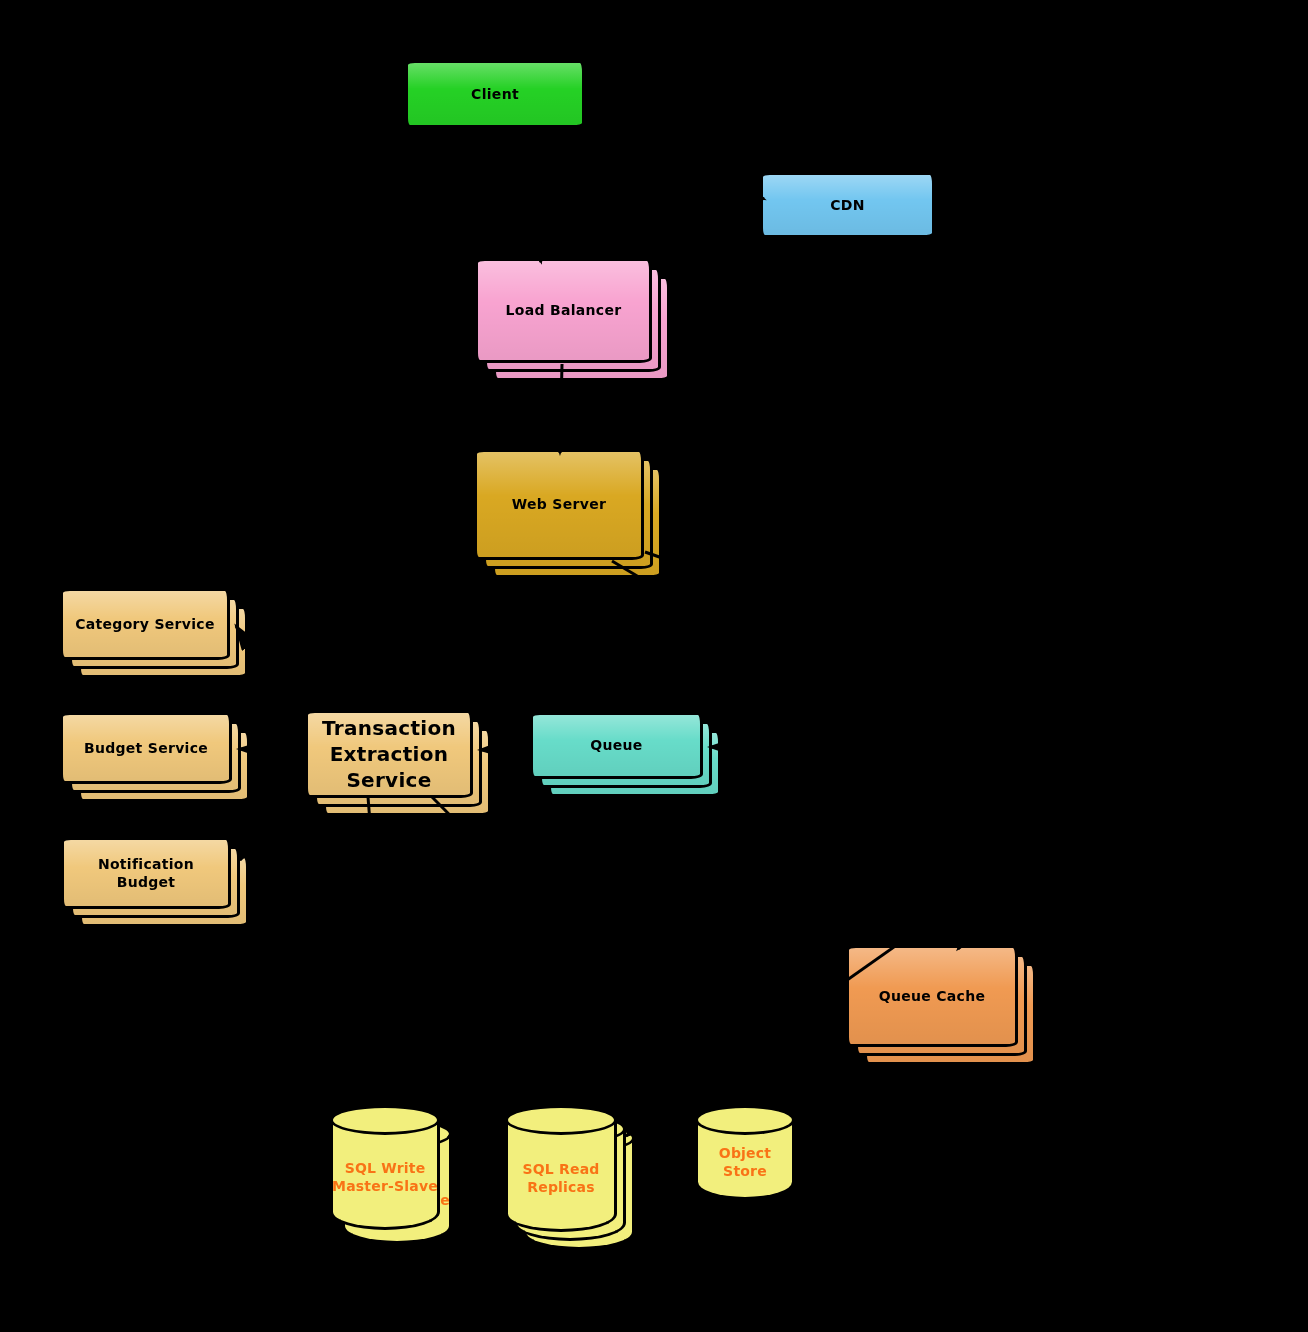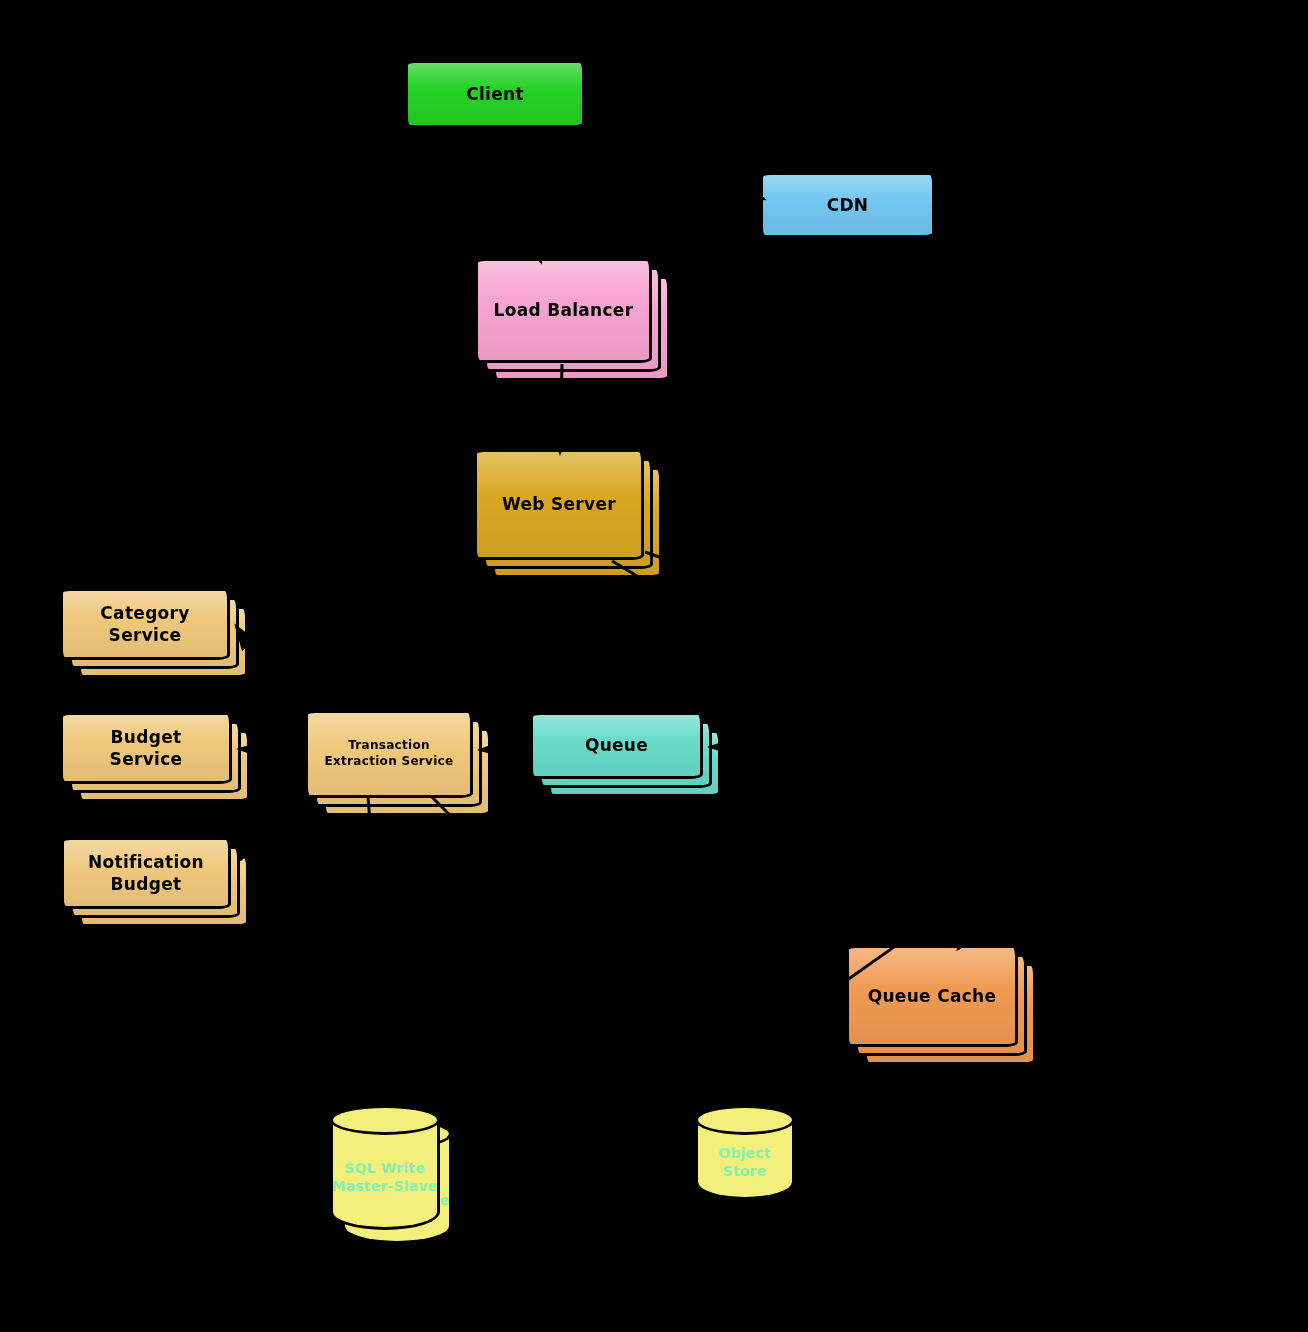--- a/index.html
+++ b/index.html
@@ -24,24 +24,24 @@
     border-radius: 10px 5px 12px 5px / 5px 12px 5px 10px;
   }
   .node .g1 { transform: translate(9px, 9px);  z-index: 2; }
   .node .g2 { transform: translate(18px, 18px); z-index: 1; }
   .node .face {
     z-index: 3;
     display: flex; align-items: center; justify-content: center;
     padding: 6px 10px;
   }
   .lbl {
-    font-weight: bold; font-size: 17px; color: #000;
+    font-weight: bold; font-size: 14px; color: #000;
     text-align: center; line-height: 1.3; letter-spacing: .3px;
   }
-  .f16 .lbl { font-size: 12px; }
+  .f16 .lbl { font-size: 20px; }
 
   
   .cylinder { position: absolute; }
   .cyl { position: absolute; inset: 0; }
   .cyl.main { z-index: 3; }
   .cyl.cg1 { z-index: 2; }
   .cyl.cg2 { z-index: 1; }
   .cyl-top {
     position: absolute; left: 0; right: 0; top: 0; height: 30px;
     background: var(--c); border: 3px solid #000; border-radius: 50%;
@@ -49,21 +49,21 @@
   }
   .cyl-body {
     position: absolute; left: 0; right: 0; top: 15px; bottom: 0;
     background: var(--c); border: 3px solid #000; border-top: none;
     border-radius: 0 0 55% 55% / 0 0 20px 20px;
   }
   .cyl-label {
     position: absolute; left: 2px; right: 2px; top: 26px; bottom: 6px;
     display: flex; align-items: center; justify-content: center;
     text-align: center; font-weight: bold; font-size: 14px;
-    line-height: 1.25; color: #86efac; z-index: 3; letter-spacing: .2px;
+    line-height: 1.25; color: #f97316; z-index: 3; letter-spacing: .2px;
   }
 
   
   .wires {
     position: absolute; inset: 0; width: 1308px; height: 1332px;
     z-index: 40; pointer-events: none;
   }
   .wires line { stroke: #000; stroke-width: 3; }
 </style>
 </head>
@@ -156,20 +156,37 @@
       <div class="cyl-body"></div>
       <div class="cyl-label">SQL Write Master-Slave</div>
     </div>
     <div class="cyl main">
       <div class="cyl-top"></div>
       <div class="cyl-body"></div>
       <div class="cyl-label">SQL Write Master-Slave</div>
     </div>
   </div>
 
+  <div class="cylinder" style="left:505px; top:1105px; width:112px; height:127px; --c:#f2ef7d">
+    <div class="cyl cg2" style="transform:translate(18px,18px)">
+      <div class="cyl-top"></div>
+      <div class="cyl-body"></div>
+      <div class="cyl-label">SQL Read Replicas</div>
+    </div>
+    <div class="cyl cg1" style="transform:translate(9px,9px)">
+      <div class="cyl-top"></div>
+      <div class="cyl-body"></div>
+      <div class="cyl-label">SQL Read Replicas</div>
+    </div>
+    <div class="cyl main">
+      <div class="cyl-top"></div>
+      <div class="cyl-body"></div>
+      <div class="cyl-label">SQL Read Replicas</div>
+    </div>
+  </div>
 
   <div class="cylinder" style="left:695px; top:1105px; width:100px; height:95px; --c:#f2ef7d">
     <div class="cyl main">
       <div class="cyl-top"></div>
       <div class="cyl-body"></div>
       <div class="cyl-label">Object Store</div>
     </div>
   </div>
 
   <svg class="wires" viewBox="0 0 1308 1332">

